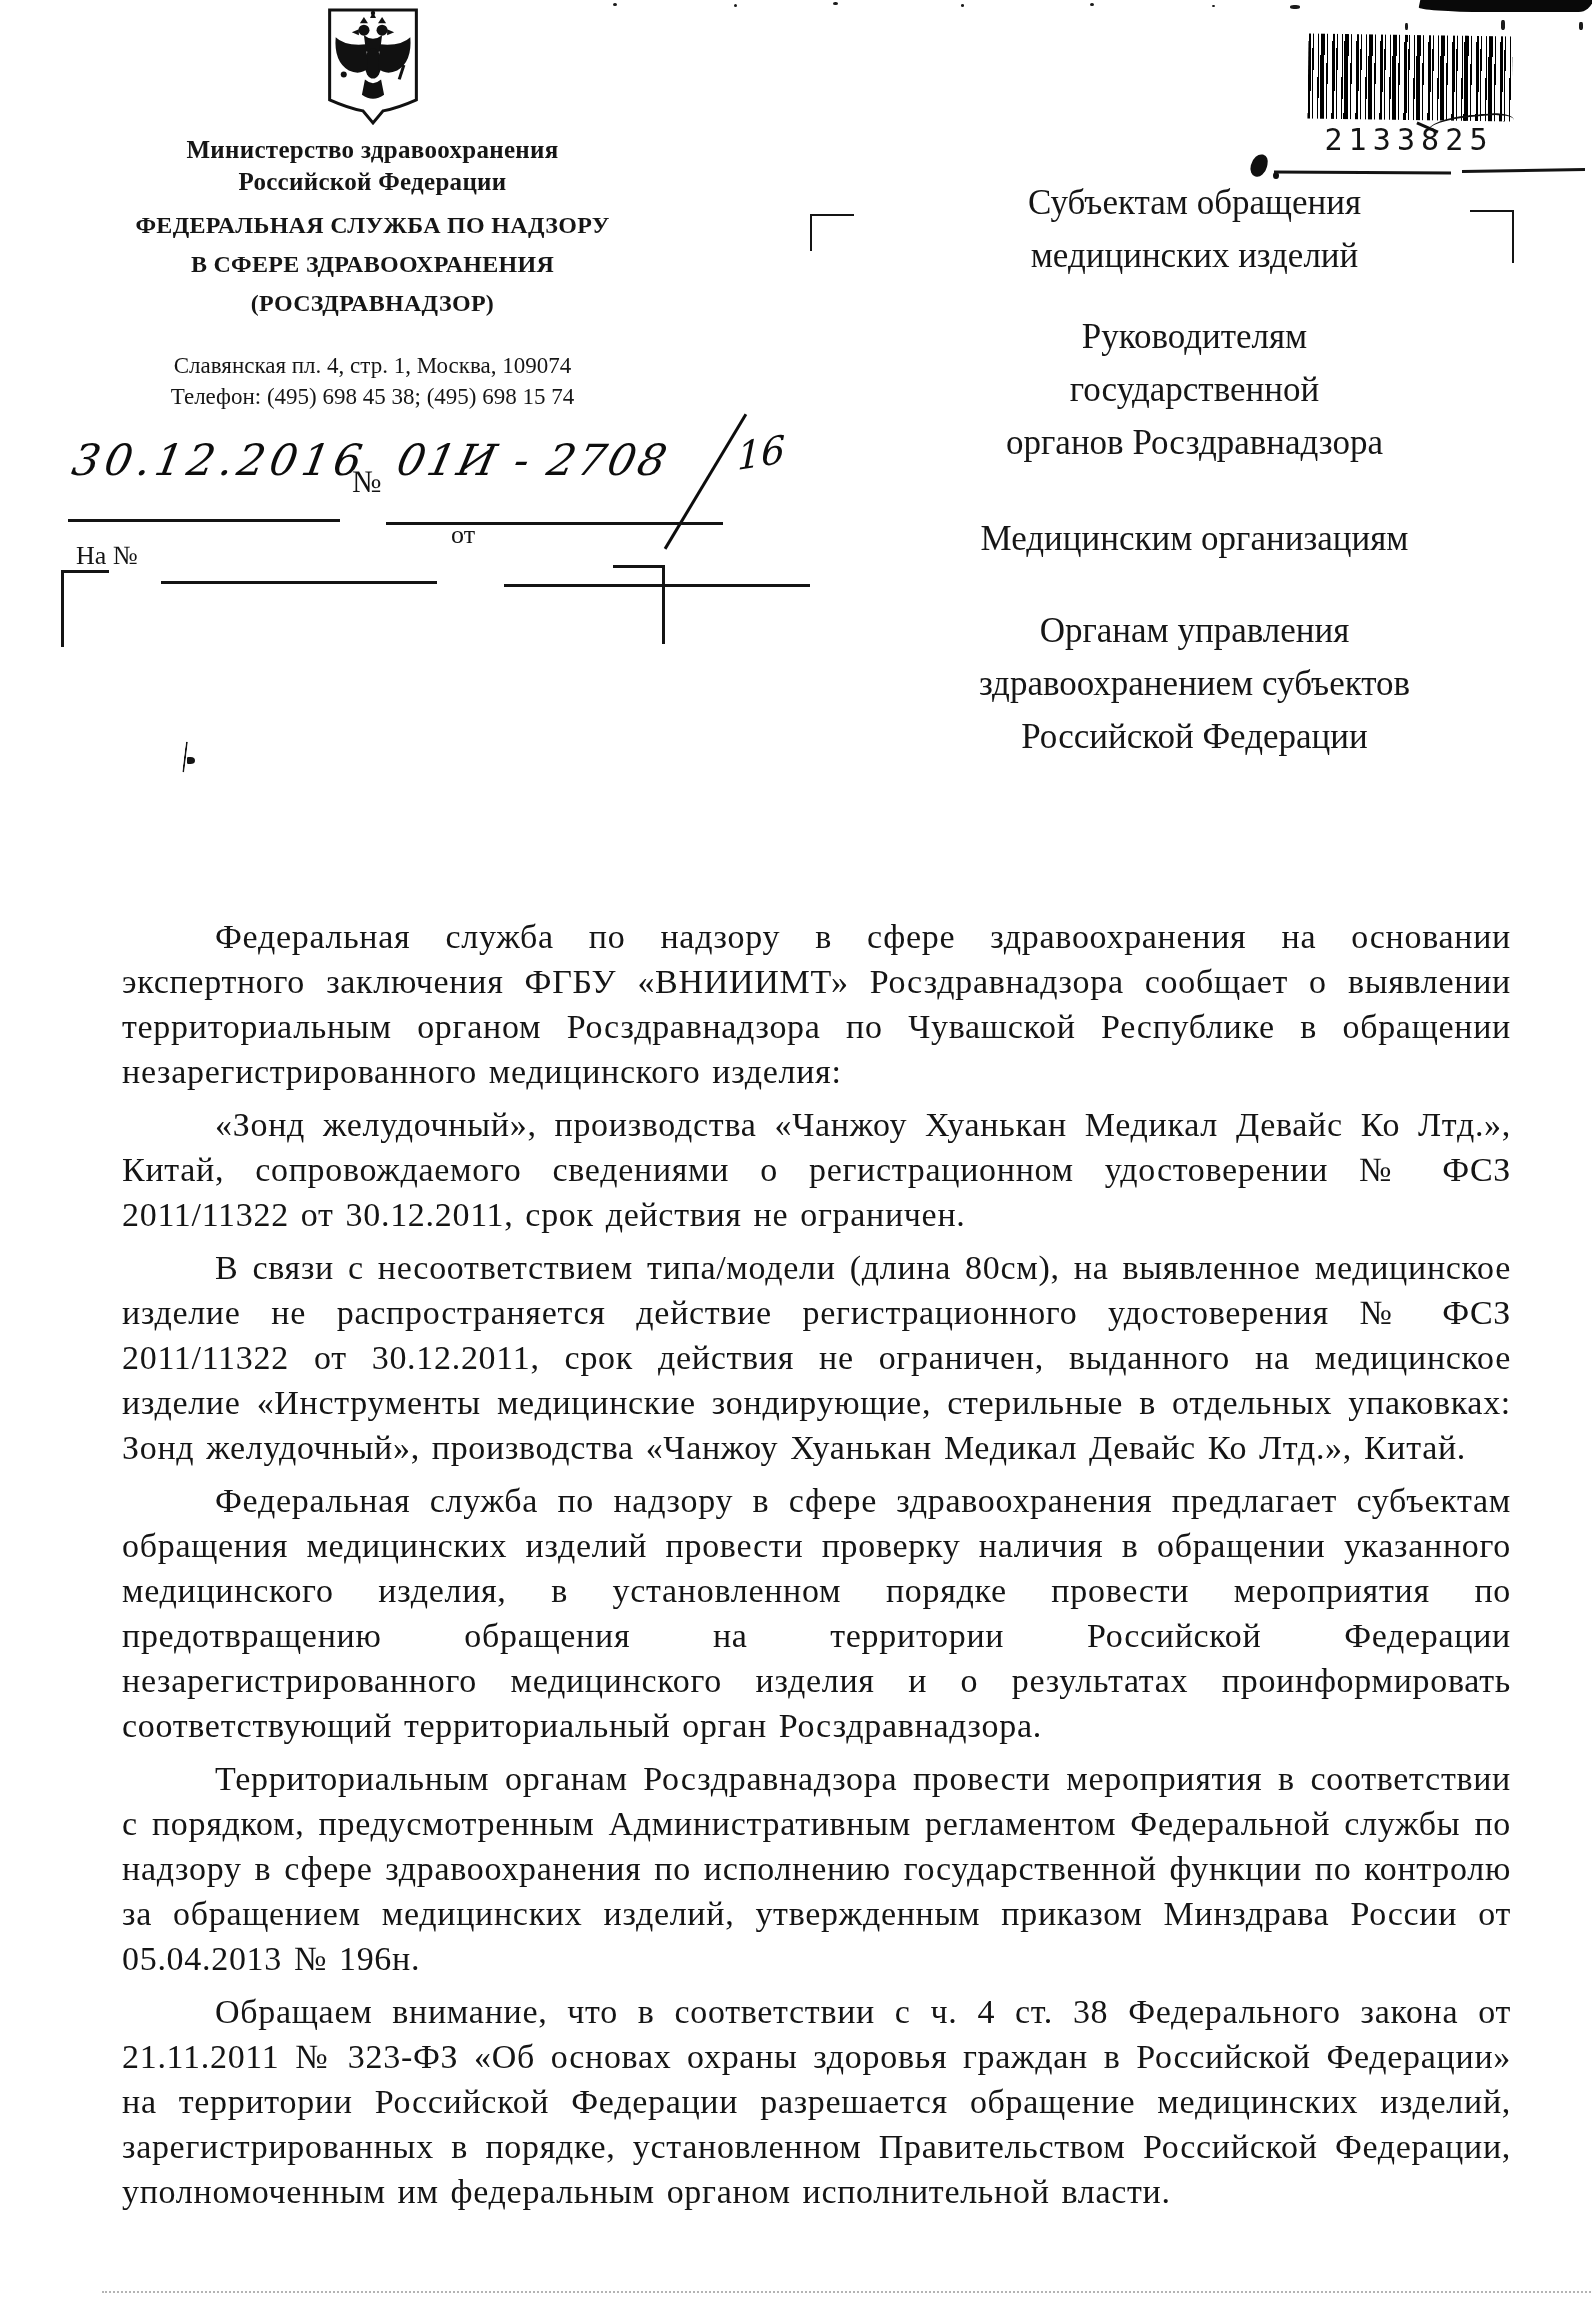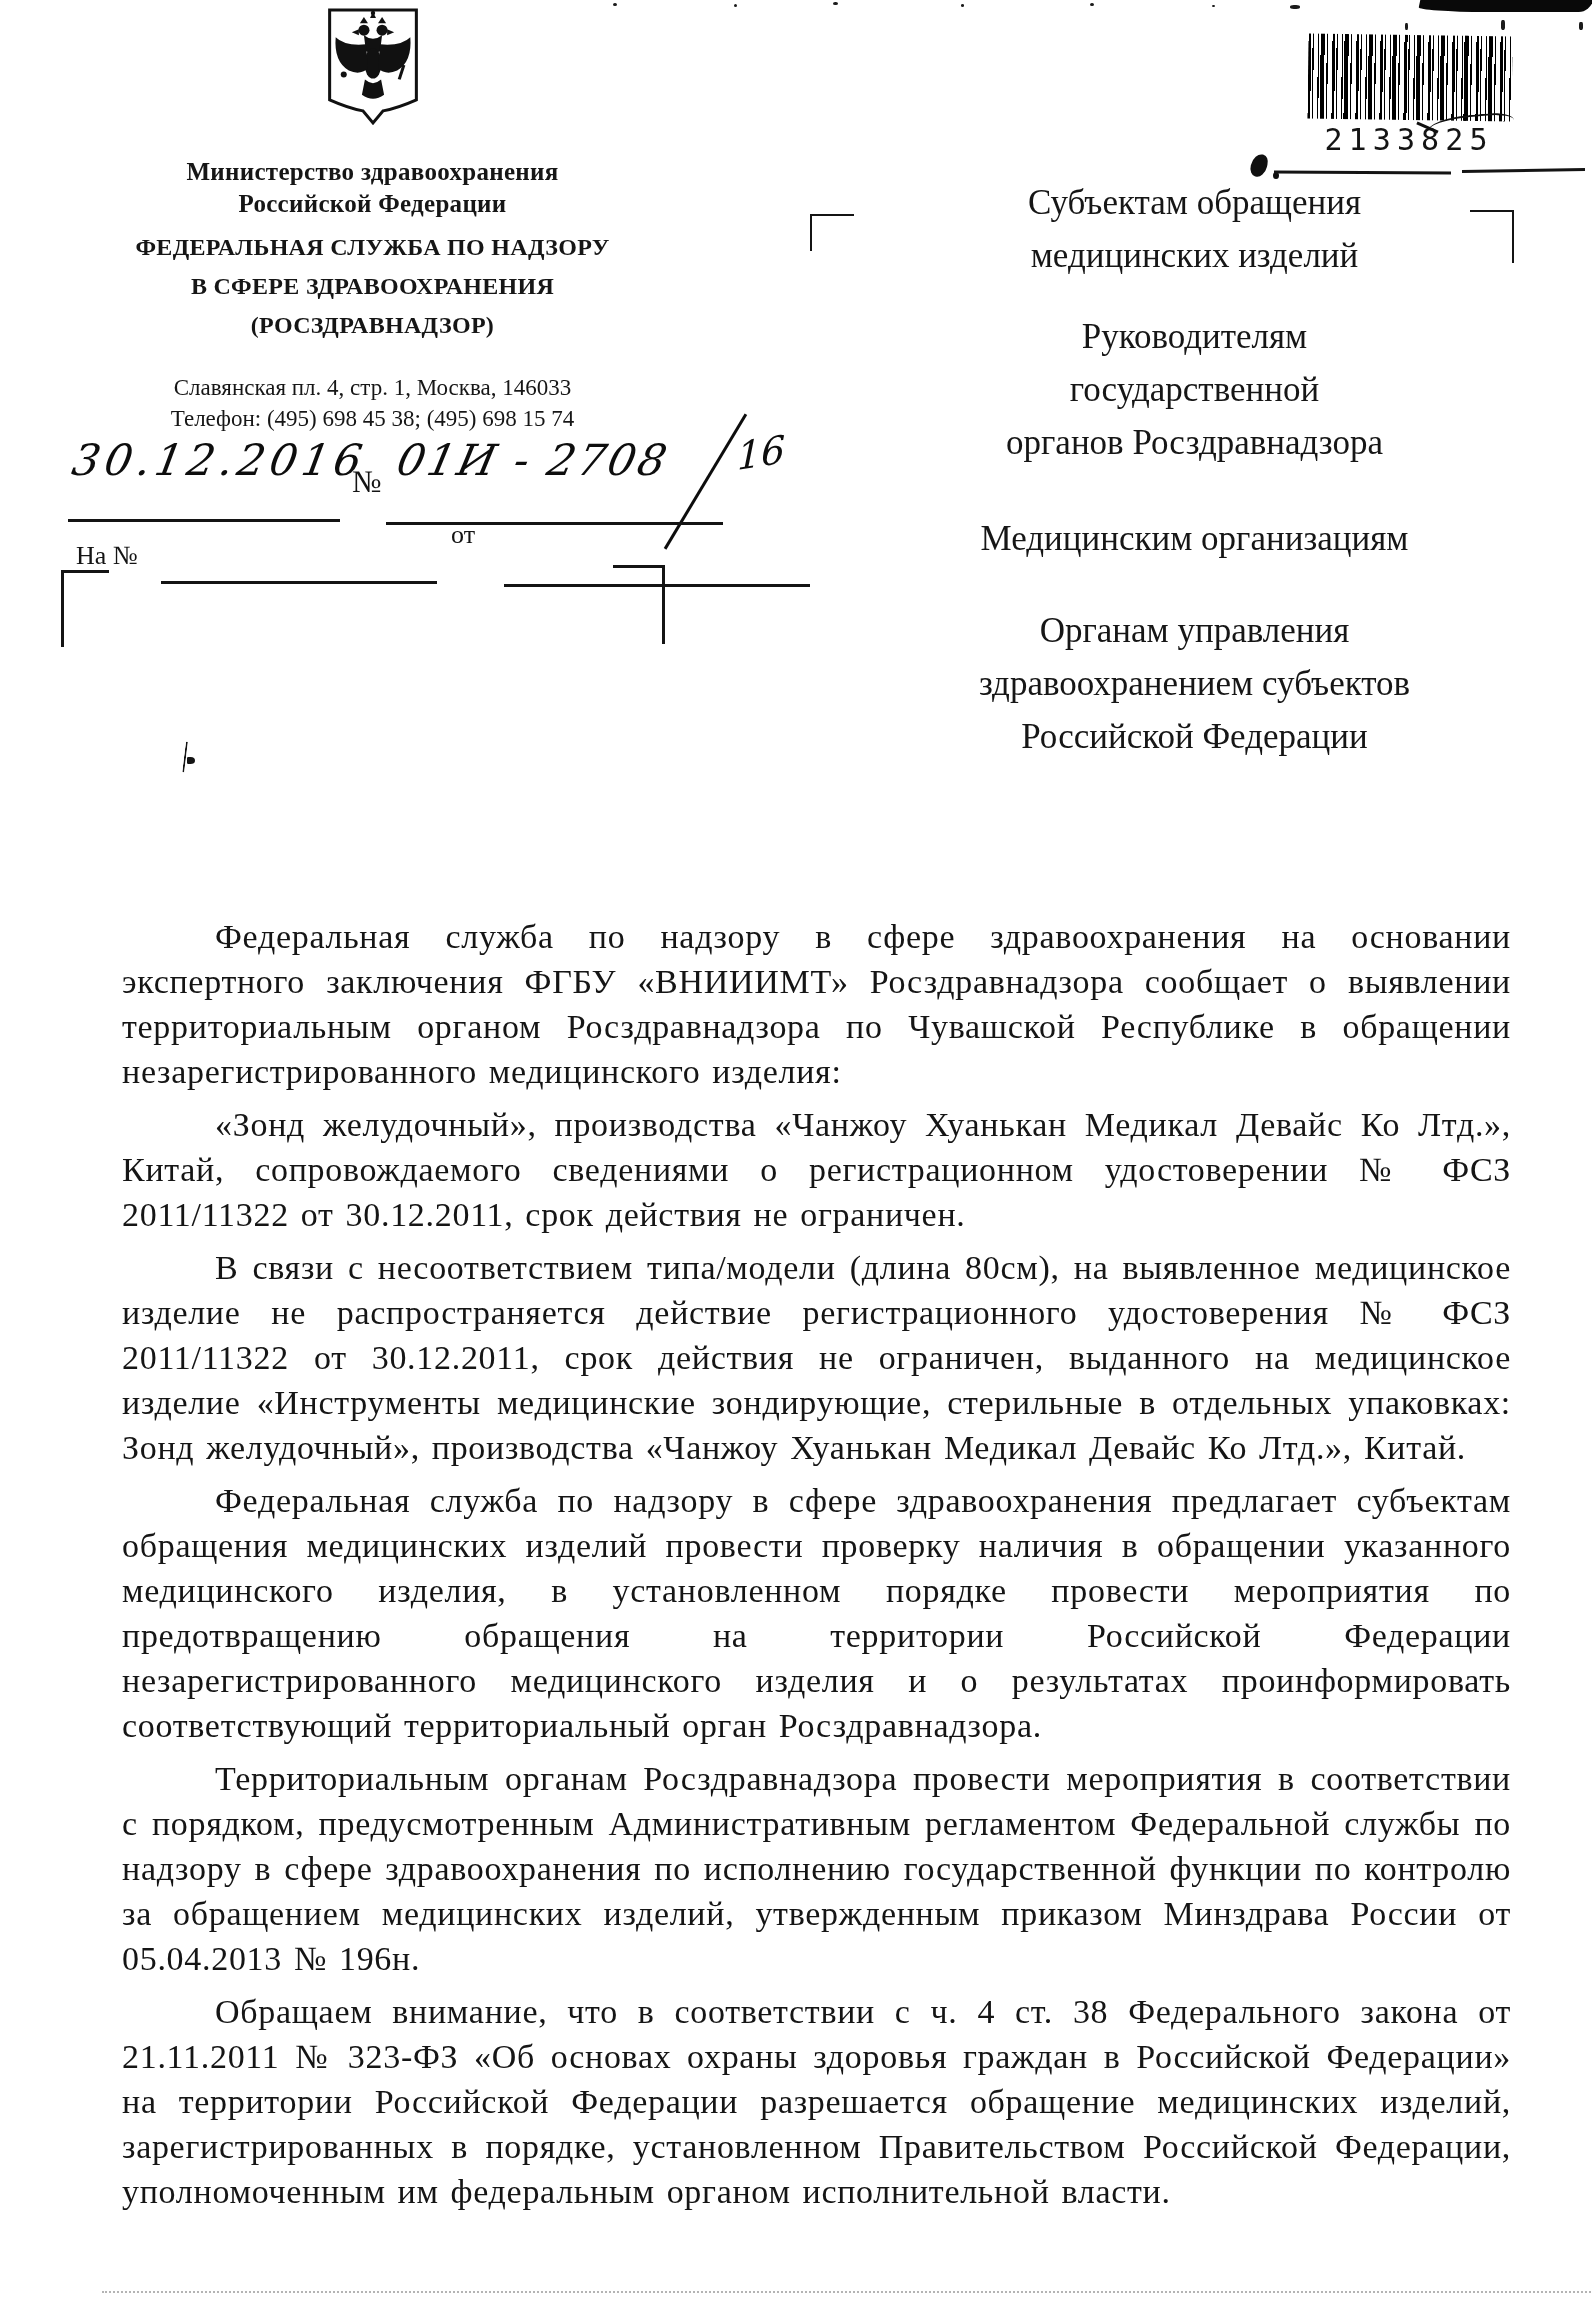--- a/index.html
+++ b/index.html
@@ -6,21 +6,21 @@
   #page {
     position:relative; width:1592px; height:2307px; background:#ffffff;
     font-family:"Liberation Serif", serif; color:#161616; overflow:hidden;
   }
   .pre { white-space:pre-line; }
   .abs { position:absolute; }
 
   
   .org-header { position:absolute; left:41px; top:6.8px; width:663px; text-align:center; }
   .emblem { display:inline-block; width:102px; height:119px; }
-  .ministry { margin-top:28px; font-weight:bold; font-size:25px; line-height:32px; letter-spacing:0.3px; }
+  .ministry { margin-top:6px; font-weight:bold; font-size:25px; line-height:32px; letter-spacing:0.3px; }
   .service  { margin-top:8.1px; font-weight:bold; font-size:24px; line-height:39px; letter-spacing:0.3px; }
   .addr     { margin-top:28.4px; font-size:23px; line-height:30.5px; }
   .phone    { font-size:23px; line-height:30.5px; }
 
   
   .hand { font-family:"DejaVu Serif", serif; font-style:italic; color:#0d0d0d; }
   .ref-date   { left:73px; top:435px; font-size:43px; letter-spacing:4.7px; transform:skewX(-10deg); }
   .ref-number { left:398px; top:435px; font-size:43px; letter-spacing:2.7px; transform:skewX(-12deg); }
   .num-suffix { left:737px; top:431px; font-size:38px; transform:rotate(-9deg) skewX(-10deg); }
   .hand-slash { left:704px; top:403px; width:2.7px; height:157px; background:#0d0d0d; transform:rotate(31deg); }
@@ -111,21 +111,21 @@
           <circle cx="21" cy="67" r="3"></circle>
           <rect x="77" y="57" width="3" height="15" transform="rotate(18 78 64)"></rect>
         </g>
       </svg>
     </span>
     <div class="ministry pre">Министерство здравоохранения
 Российской Федерации</div>
     <div class="service pre">ФЕДЕРАЛЬНАЯ СЛУЖБА ПО НАДЗОРУ
 В СФЕРЕ ЗДРАВООХРАНЕНИЯ
 (РОСЗДРАВНАДЗОР)</div>
-    <div class="addr">Славянская пл. 4, стр. 1, Москва, 146033</div>
+    <div class="addr">Славянская пл. 4, стр. 1, Москва, 109074</div>
     <div class="phone">Телефон: (495) 698 45 38; (495) 698 15 74</div>
   </div>
 
   <div class="abs hand ref-date">30.12.2016</div>
   <div class="abs lbl num-label">№</div>
   <div class="abs hand ref-number">01И - 2708</div>
   <div class="abs hand-slash"></div>
   <div class="abs hand num-suffix">16</div>
   <div class="abs rule u-date"></div>
   <div class="abs rule u-num"></div>

